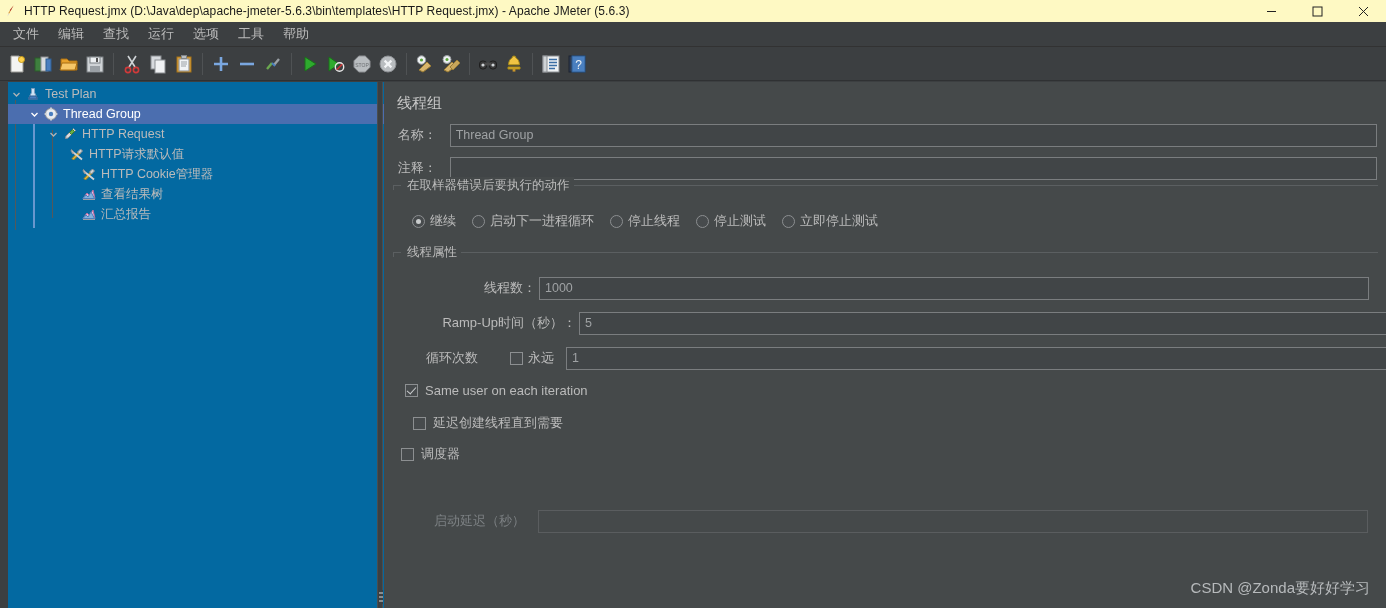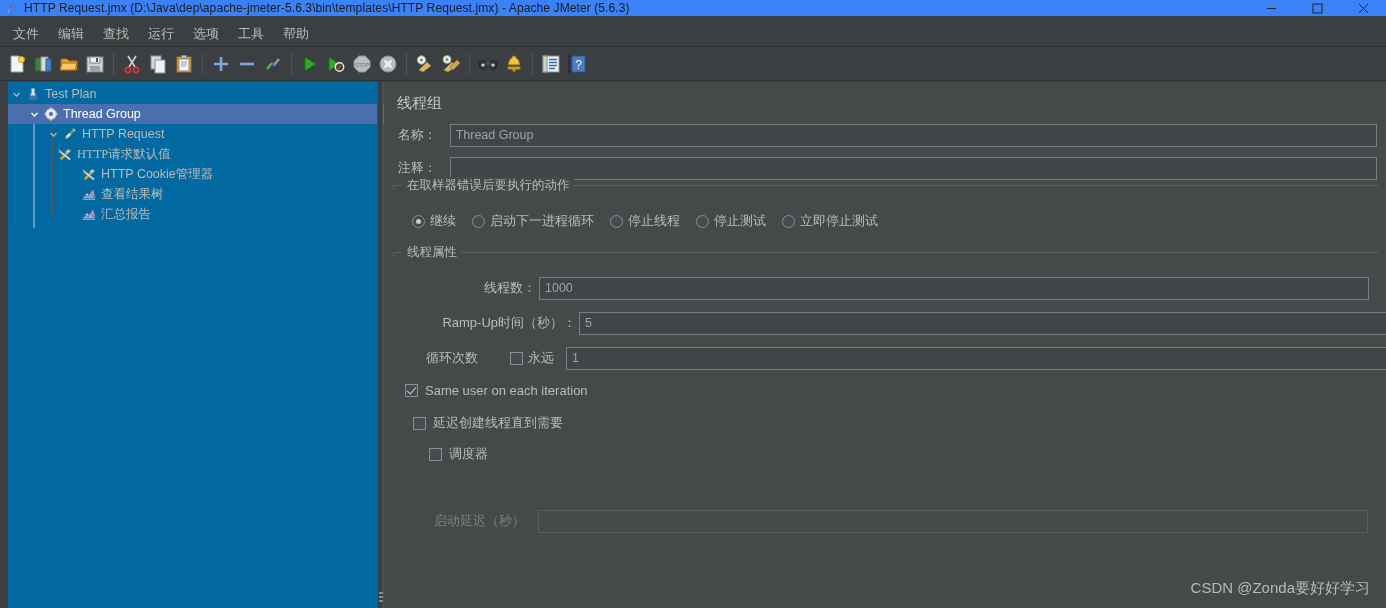--- a/index.html
+++ b/index.html
@@ -6,22 +6,22 @@
   html, body {
     width: 1386px; height: 608px;
     overflow: hidden;
     font-family: "Liberation Sans", "DejaVu Sans", sans-serif;
     background: #3c3f41;
   }
   .app { position: relative; width: 1386px; height: 608px; background: #3c3f41; }
 
   
   .titlebar {
-    position: absolute; left: 0; top: 0; width: 1386px; height: 16px;
-    background: #3b82f6;
+    position: absolute; left: 0; top: 0; width: 1386px; height: 22px;
+    background: #fef9c3;
     display: flex; align-items: center;
   }
   .title-icon {
     width: 22px; height: 22px;
     display: flex; align-items: center; justify-content: center;
     flex: 0 0 22px;
   }
   .title-icon svg { display: block; }
   .title-text {
     font-size: 12px; color: #1a1a1a; white-space: nowrap;
@@ -427,21 +427,21 @@
         </span>
         <span class="tico">
           <svg width="14" height="14" viewBox="0 0 14 14">
             <path d="M10.5 1.5 L12.5 3.5 L5 11 L2.5 11.5 L3 9 Z" fill="#d9dde1" stroke="#8d9094"></path>
             <path d="M9.5 2.5 L11.5 4.5 L8.5 7.5 L6.5 5.5 Z" fill="#6ab04a" stroke="#3f7a2a"></path>
           </svg>
         </span>
         <span class="tlabel">HTTP Request</span>
       </div>
 
-      <div class="tnode" style="padding-left:48px;font-family:Liberation Serif, serif;">
+      <div class="tnode" style="padding-left:60px;">
         <span class="tico">
           <svg width="14" height="14" viewBox="0 0 14 14">
             <path d="M2 11.5 L9 4.5 L10.5 6 L3.5 13 Z" fill="#e8b93c" stroke="#a2801c"></path>
             <path d="M10.5 2 L12.5 4 L9.5 7 L7.5 5 Z" fill="#cfd3d6" stroke="#8d9094"></path>
             <path d="M1.5 2.5 L4.5 5.5 L3 7 L1 4 Z" fill="#b9bdc0" stroke="#8d9094"></path>
             <path d="M4 6 L12 12.5" stroke="#cfd3d6" stroke-width="1.8"></path>
           </svg>
         </span>
         <span class="tlabel">HTTP请求默认值</span>
       </div>
@@ -558,21 +558,21 @@
     <div class="check-row" style="left:21px; top:301px;">
       <span class="chk-box on"></span>
       <span class="chk-label">Same user on each iteration</span>
     </div>
 
     <div class="check-row" style="left:29px; top:332px;">
       <span class="chk-box"></span>
       <span class="chk-label">延迟创建线程直到需要</span>
     </div>
 
-    <div class="check-row" style="left:45px; top:363px;">
+    <div class="check-row" style="left:17px; top:363px;">
       <span class="chk-box"></span>
       <span class="chk-label">调度器</span>
     </div>
 
 
     <div class="frow" style="left:13px; top:427px;">
       <span class="flabel" style="width:128px; color:#7c8083;">启动延迟（秒）</span>
       <span class="ftext disabled" style="width:830px; margin-left:13px;"></span>
     </div>
 

